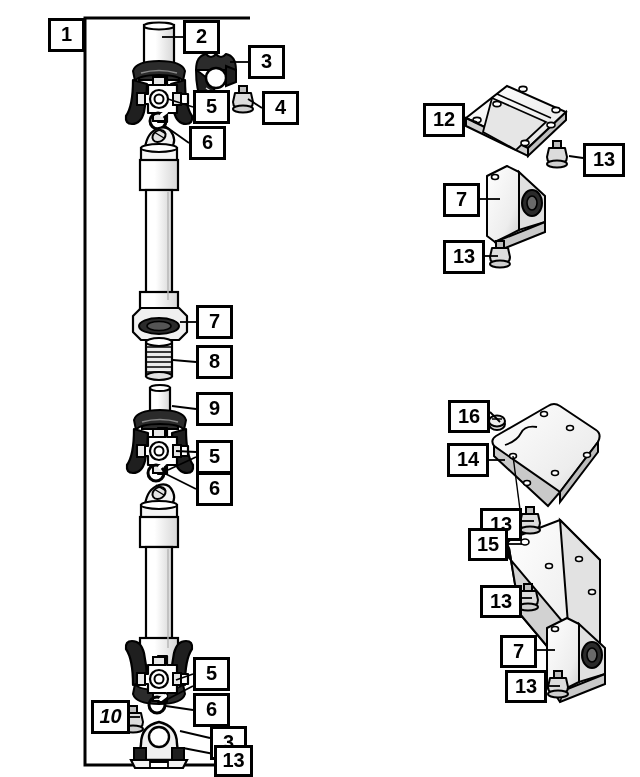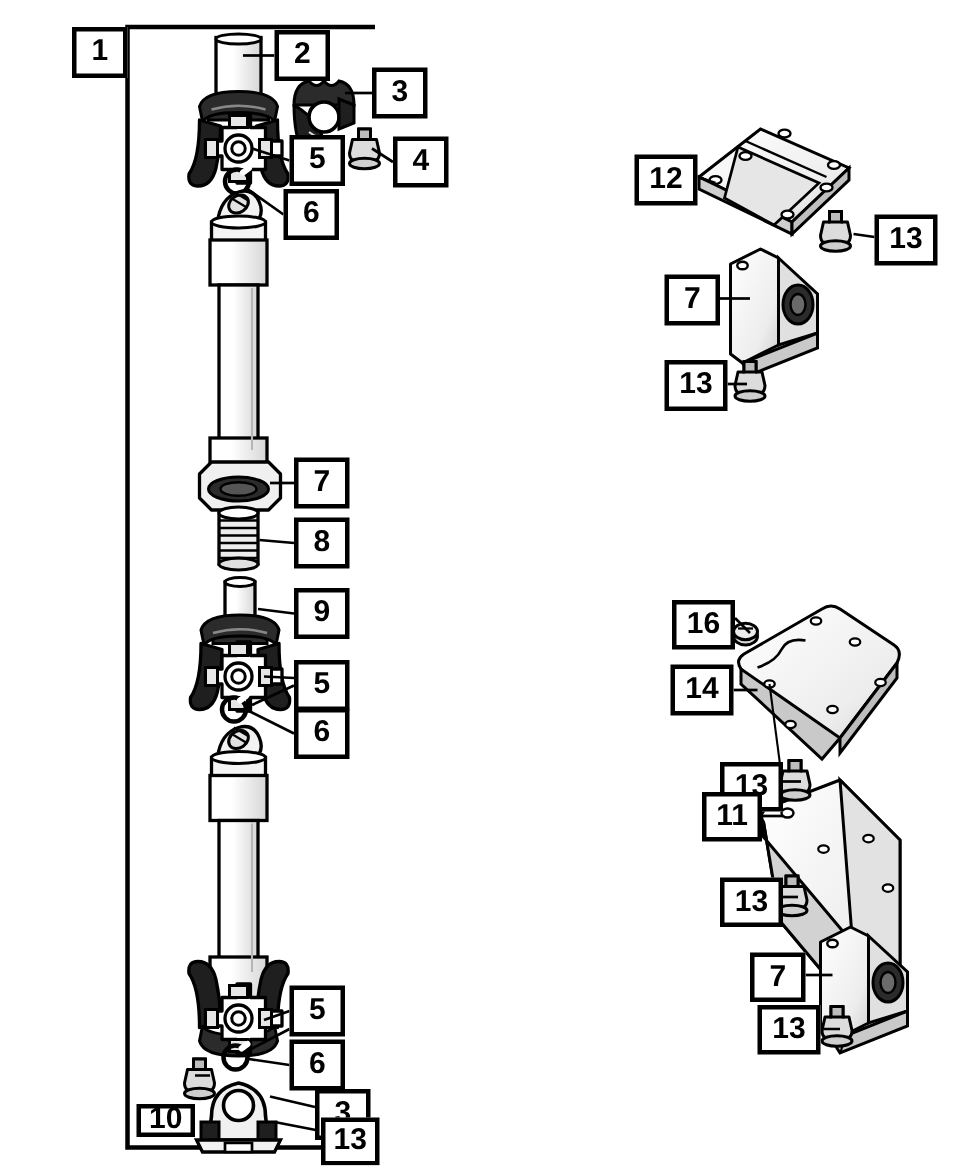--- a/index.html
+++ b/index.html
@@ -304,21 +304,21 @@
     </div>
   <div class="callout" style="left:196px; top:472px; width:37px; height:34px;">
       <span>6</span>
     </div>
   <div class="callout" style="left:193px; top:657px; width:37px; height:34px;">
       <span>5</span>
     </div>
   <div class="callout" style="left:193px; top:693px; width:37px; height:34px;">
       <span>6</span>
     </div>
-  <div class="callout" style="left:91px;  top:736px; width:39px; height:22px;">
+  <div class="callout" style="left:91px;  top:700px; width:39px; height:34px;font-style:italic;">
       <span>10</span>
     </div>
   <div class="callout" style="left:210px; top:726px; width:37px; height:34px;">
       <span>3</span>
     </div>
   <div class="callout" style="left:214px; top:745px; width:39px; height:32px;">
       <span>13</span>
     </div>
   <div class="callout" style="left:423px; top:103px; width:42px; height:34px;text-align:center;">
       <span>12</span>
@@ -335,21 +335,21 @@
   <div class="callout" style="left:448px; top:400px; width:42px; height:33px;">
       <span>16</span>
     </div>
   <div class="callout" style="left:447px; top:443px; width:42px; height:34px;">
       <span>14</span>
     </div>
   <div class="callout" style="left:480px; top:508px; width:42px; height:33px;">
       <span>13</span>
     </div>
   <div class="callout" style="left:468px; top:528px; width:40px; height:33px;">
-      <span>11</span>
+      <span>15</span>
     </div>
   <div class="callout" style="left:480px; top:585px; width:42px; height:33px;">
       <span>13</span>
     </div>
   <div class="callout" style="left:500px; top:635px; width:37px; height:33px;">
       <span>7</span>
     </div>
   <div class="callout" style="left:505px; top:670px; width:42px; height:33px;">
       <span>13</span>
     </div>

